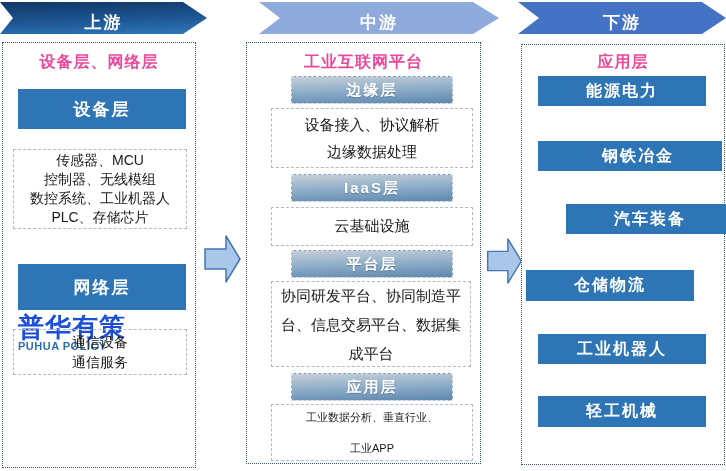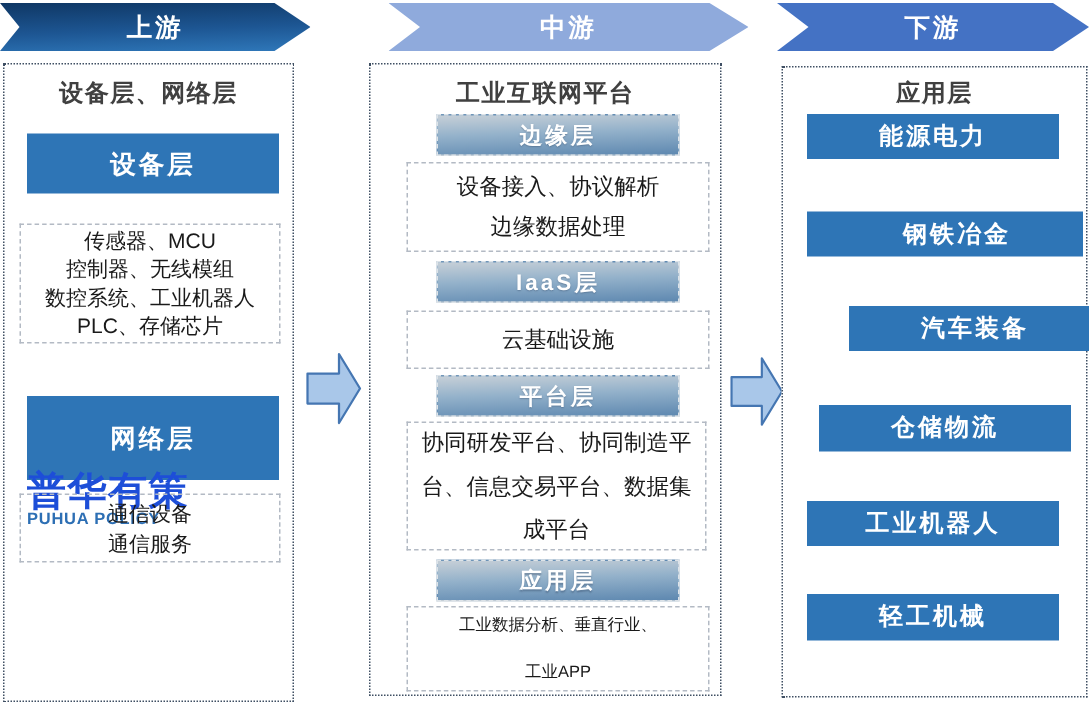--- a/index.html
+++ b/index.html
@@ -3,21 +3,21 @@
 <meta charset="utf-8">
 <style>
   html,body{margin:0;padding:0;}
   body{
     width:726px;height:471px;position:relative;background:#fff;overflow:hidden;
     font-family:"Liberation Sans","DejaVu Sans",sans-serif;
   }
   
   .banner{
     position:absolute;top:2px;height:32px;
-    display:flex;align-items:center;justify-content:center;
+    display:flex;align-items:flex-end;justify-content:center;
     color:#fff;font-weight:bold;font-size:17px;letter-spacing:2px;
   }
   .banner-1{
     left:0;width:207px;
     background:linear-gradient(178deg,#0f3764 0%,#1d5693 55%,#2f78ba 100%);
     clip-path:polygon(0 0,183px 0,100% 50%,183px 100%,0 100%,13px 50%);
   }
   .banner-2{
     left:259px;width:240px;
     background:#8faadc;
@@ -30,21 +30,21 @@
   }
   
   .col{
     position:absolute;border:1px dotted #3f4f63;background:#fff;
   }
   .col-1{left:2px;top:42px;width:192px;height:424px;}
   .col-2{left:246px;top:42px;width:233px;height:420px;}
   .col-3{left:521px;top:44px;width:202px;height:419px;}
   .col-title{
     position:absolute;left:0;right:0;text-align:center;
-    font-size:16px;font-weight:bold;color:#404040;letter-spacing:1px;
+    font-size:16px;font-weight:bold;color:#ec4899;letter-spacing:1px;
   }
   
   .solid-box{
     position:absolute;background:#2e75b6;color:#fff;font-weight:bold;
     display:flex;align-items:center;justify-content:center;letter-spacing:2px;
   }
   
   .dash-box{
     position:absolute;border:1px dashed #b3bac4;background:transparent;
     display:flex;align-items:center;justify-content:center;text-align:center;
@@ -80,21 +80,21 @@
   <span>下游</span>
 </div>
 
 <div class="col col-1">
   <div class="col-title" style="top:9px;">设备层、网络层</div>
   <div class="solid-box" style="left:15px;top:46px;width:168px;height:40px;font-size:17px;">设备层</div>
   <div class="dash-box" style="left:10px;top:106px;width:172px;height:78px;font-size:14px;line-height:19px;">传感器、MCU
 控制器、无线模组
 数控系统、工业机器人
 PLC、存储芯片</div>
-  <div class="solid-box" style="left:15px;top:221px;width:168px;height:56px;font-size:17px;">网络层</div>
+  <div class="solid-box" style="left:15px;top:221px;width:168px;height:46px;font-size:17px;">网络层</div>
   <div class="dash-box" style="left:10px;top:286px;width:172px;height:44px;font-size:14px;line-height:20px;">通信设备
 通信服务</div>
 </div>
 
 <div class="watermark">
   <div class="zh">普华有策</div>
   <div class="en">PUHUA POLICY</div>
 </div>
 
 <div class="flow-arrow" style="left:204px;top:233px;">
@@ -125,16 +125,16 @@
   <svg viewBox="0 0 38 52">
       <path d="M1 16 H22 V3 L36 26 L22 49 V36 H1 Z" fill="#a9c7e9" stroke="#4576b2" stroke-width="1.5" stroke-linejoin="round"></path>
     </svg>
 </div>
 
 <div class="col col-3">
   <div class="col-title" style="top:7px;">应用层</div>
   <div class="solid-box" style="left:16px;top:31px;width:168px;height:30px;font-size:16px;">能源电力</div>
   <div class="solid-box" style="left:16px;top:96px;width:168px;height:30px;font-size:16px;padding-left:16px;">钢铁冶金</div>
   <div class="solid-box" style="left:16px;top:159px;width:168px;height:30px;font-size:16px;margin-left:28px;">汽车装备</div>
-  <div class="solid-box" style="left:24px;top:225px;width:168px;height:31px;font-size:16px;">仓储物流</div>
+  <div class="solid-box" style="left:4px;top:225px;width:168px;height:31px;font-size:16px;">仓储物流</div>
   <div class="solid-box" style="left:16px;top:289px;width:168px;height:30px;font-size:16px;">工业机器人</div>
   <div class="solid-box" style="left:16px;top:351px;width:168px;height:31px;font-size:16px;">轻工机械</div>
 </div>
 
 </body></html>

